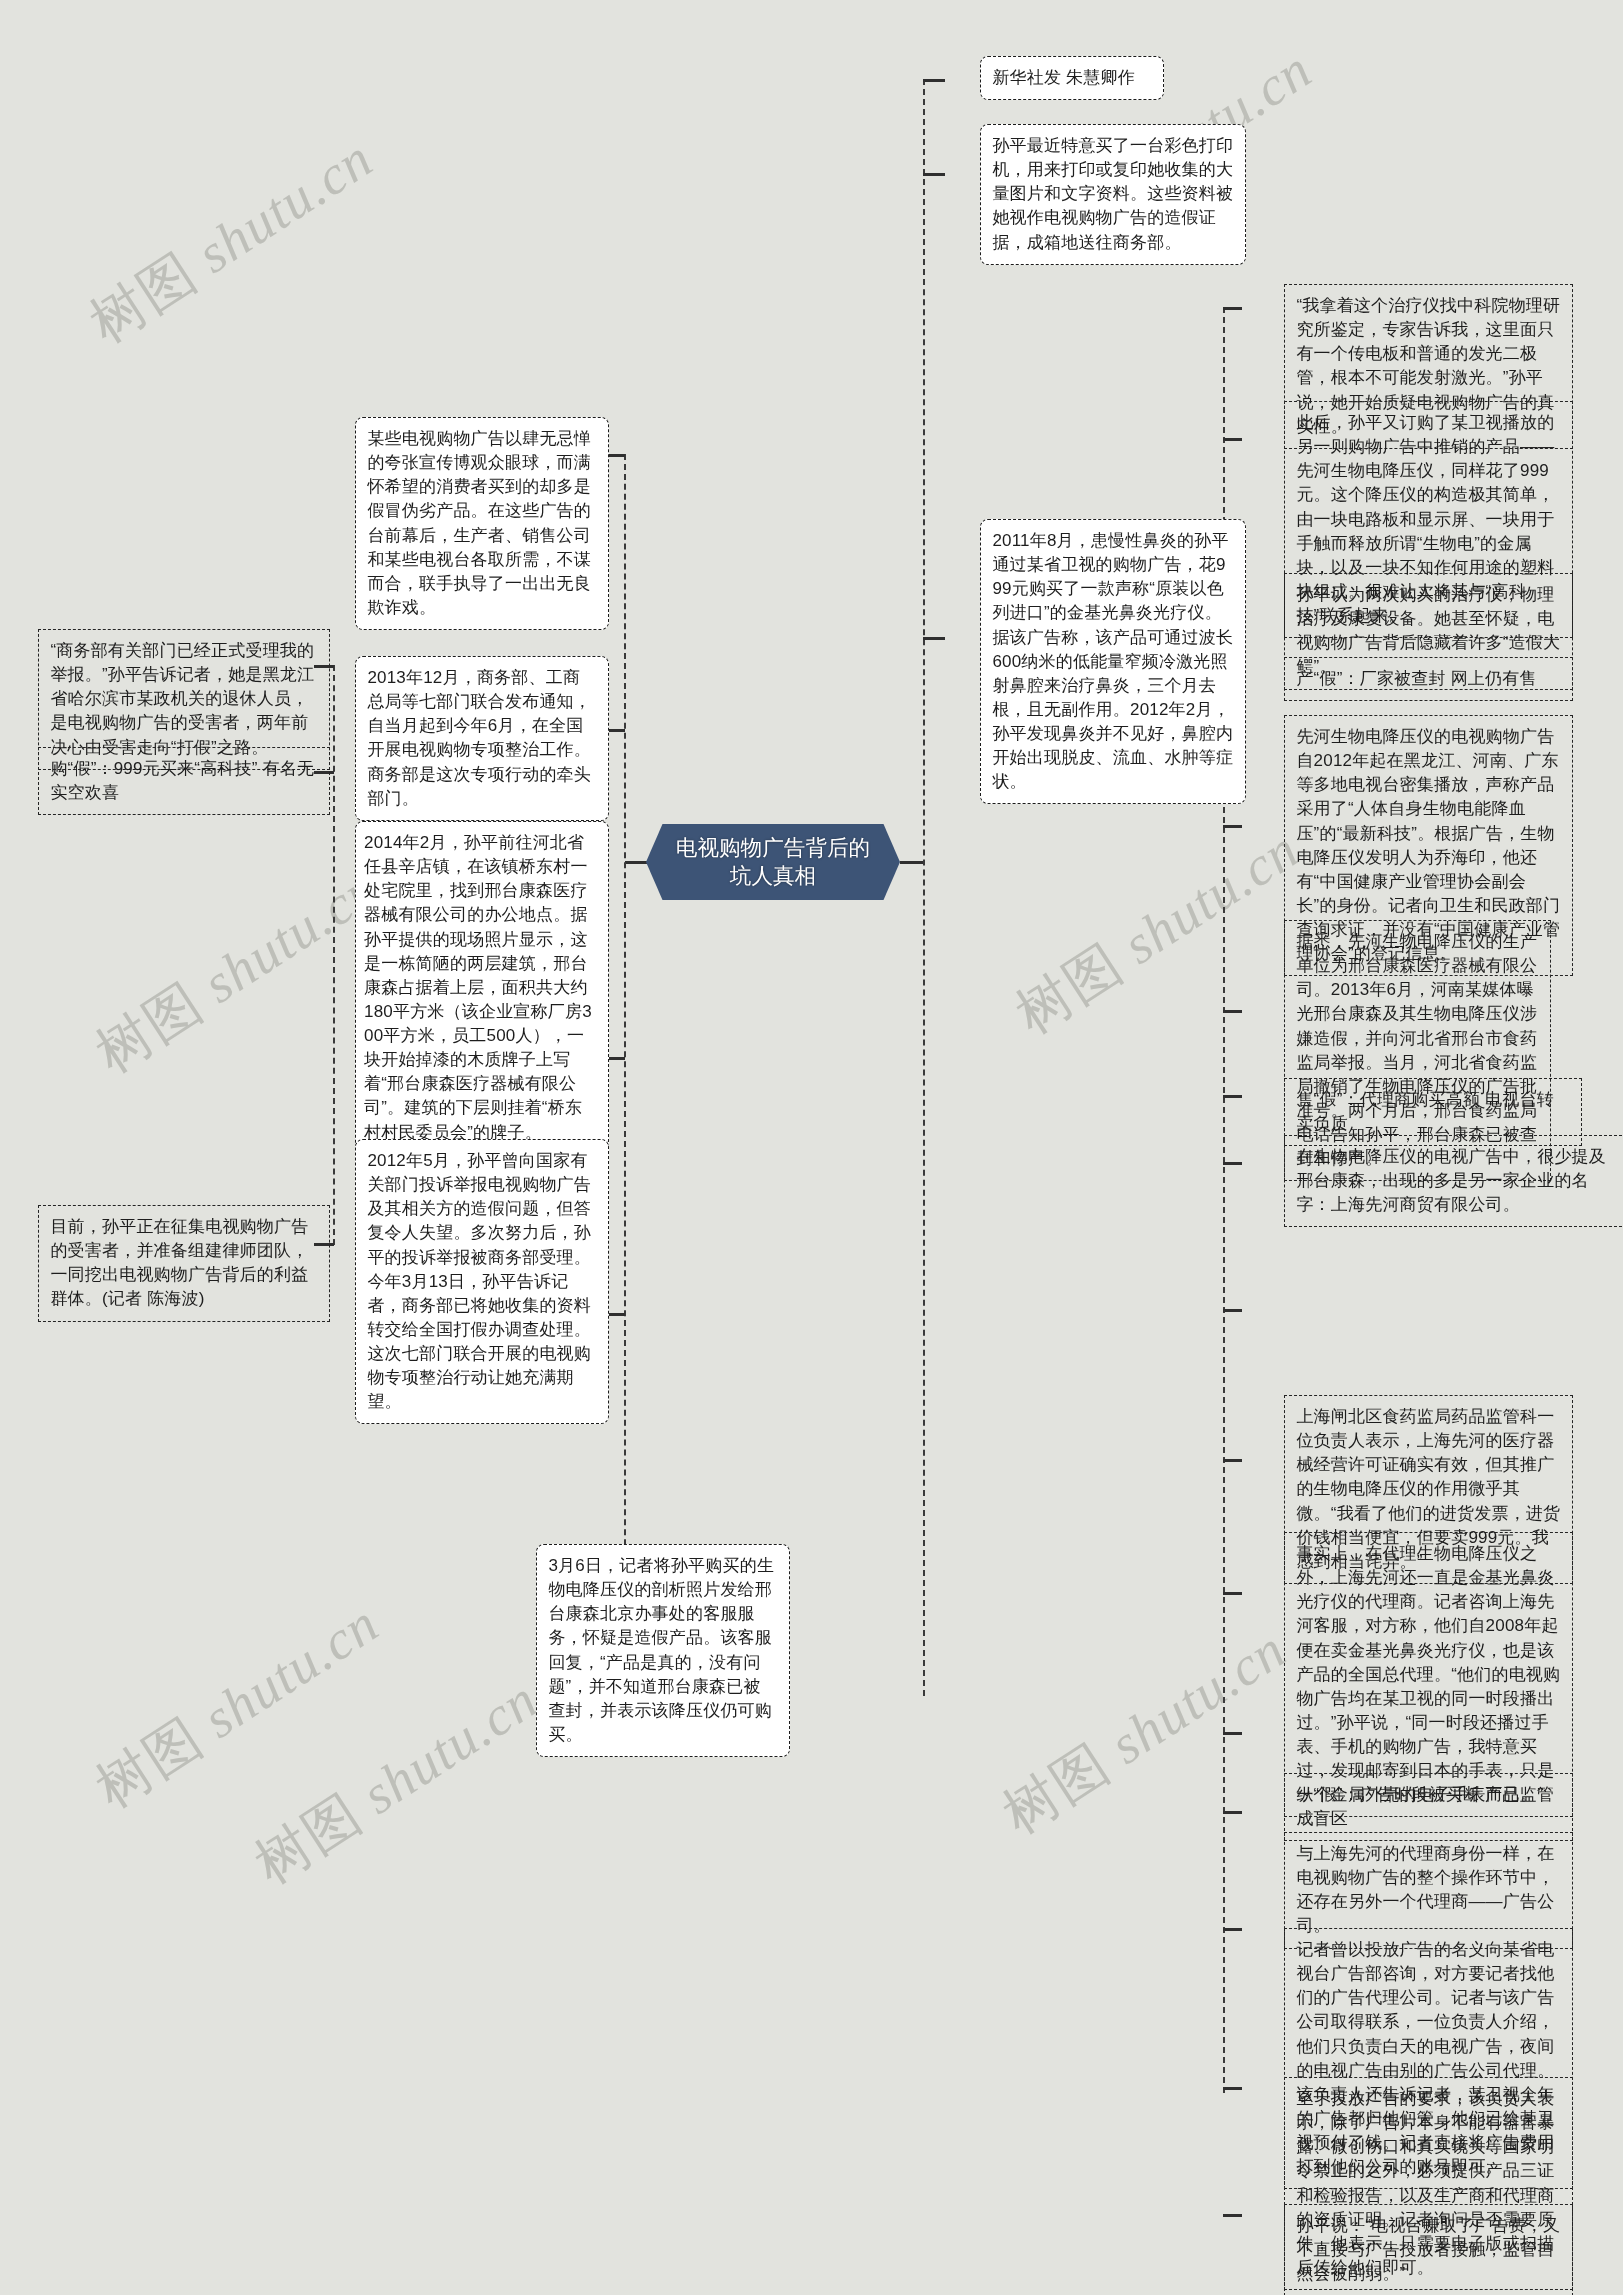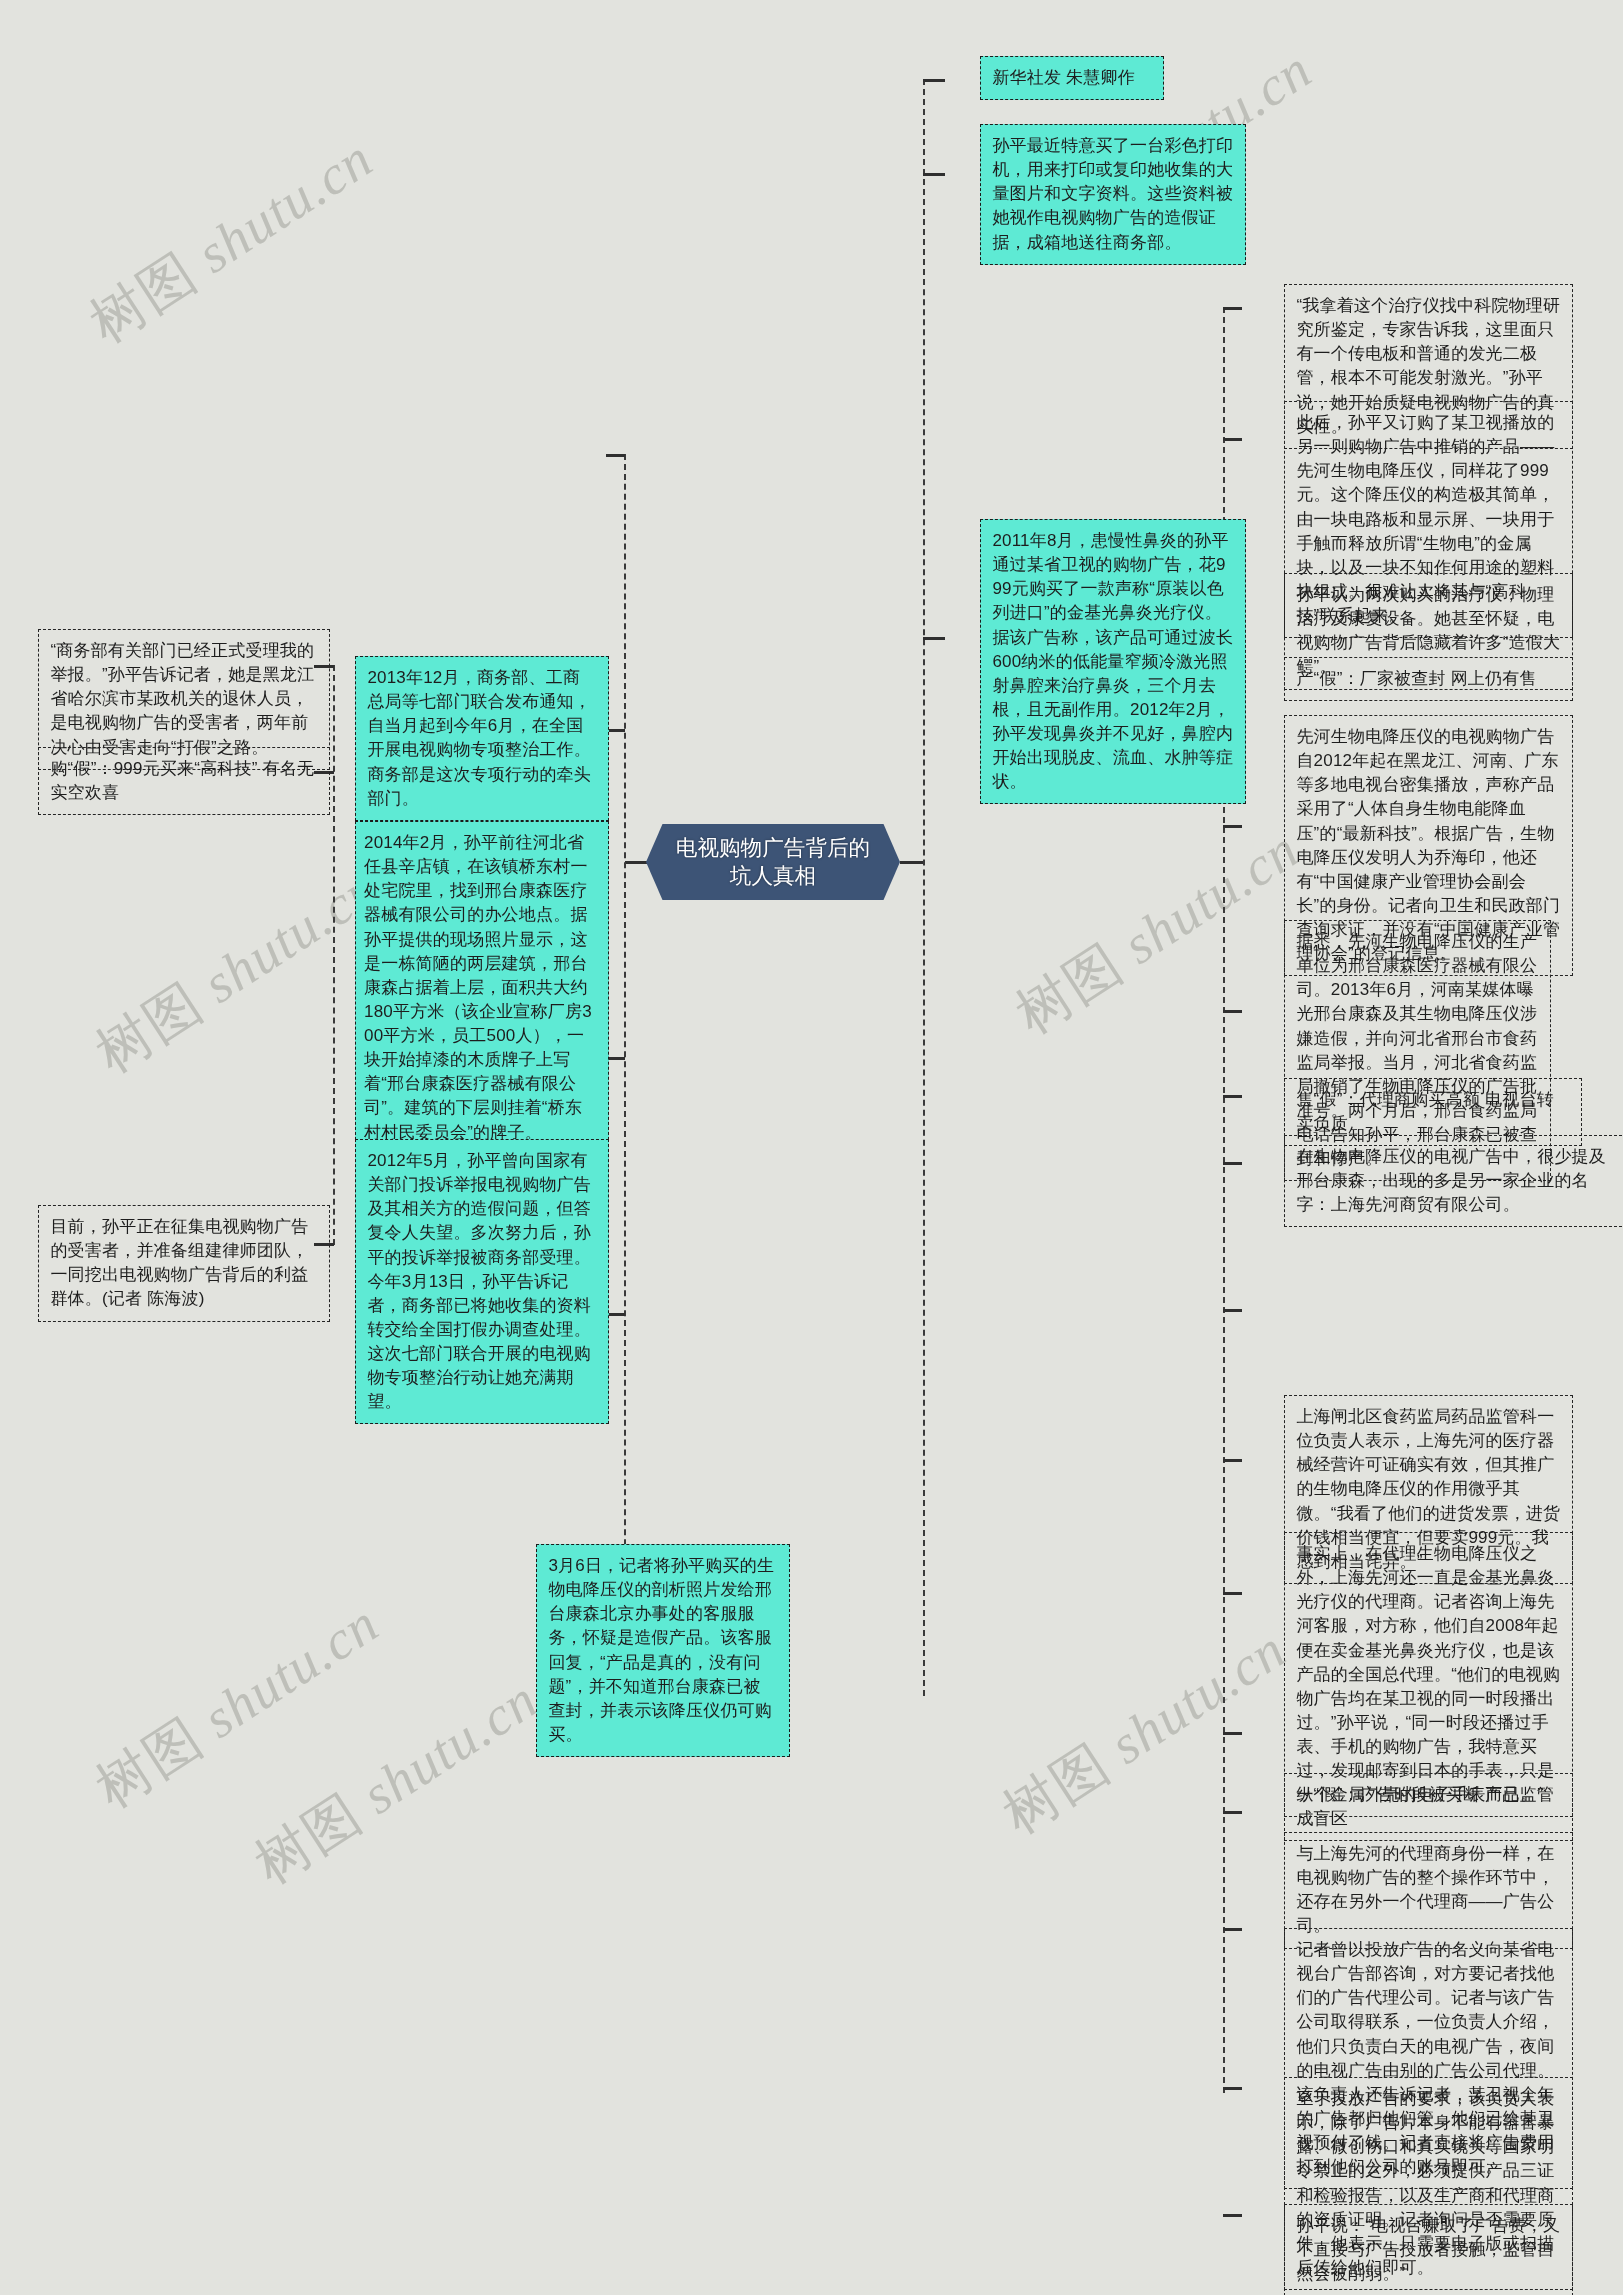--- a/index.html
+++ b/index.html
@@ -36,21 +36,21 @@
     position:absolute;
     box-sizing:border-box;
     border:1.9px dashed #242424;
     padding:9px 11.4px;
     font-size:17px;
     line-height:1.42;
     color:#1d1d1d;
     letter-spacing:0.2px;
     word-break:break-all;
   }
-  .node.fill{background:#5eead4;border-color:#1b1b1b;}
+  .node.fill{background:#ffffff;border-color:#1b1b1b;border-radius:8px;}
   .node.plain{background:transparent;}
 
   
   .center-node{
     position:absolute;
     left:646px;top:824px;
     width:254px;height:76px;
     background:#3d5476;
     color:#ffffff;
     font-size:21.6px;
@@ -120,20 +120,21 @@
   <div class="center-node">
     <span>电视购物广告背后的坑人真相</span>
   </div>
 
   <div class="node plain" style="left:38px;top:629px;width:292px;">“商务部有关部门已经正式受理我的举报。”孙平告诉记者，她是黑龙江省哈尔滨市某政机关的退休人员，是电视购物广告的受害者，两年前决心由受害走向“打假”之路。</div>
 
   <div class="node plain" style="left:38px;top:747px;width:292px;">购“假”：999元买来“高科技” 有名无实空欢喜</div>
 
   <div class="node plain" style="left:38px;top:1205px;width:292px;">目前，孙平正在征集电视购物广告的受害者，并准备组建律师团队，一同挖出电视购物广告背后的利益群体。(记者 陈海波)</div>
 
+  <div class="node fill" style="left:355px;top:417px;width:254px;">某些电视购物广告以肆无忌惮的夸张宣传博观众眼球，而满怀希望的消费者买到的却多是假冒伪劣产品。在这些广告的台前幕后，生产者、销售公司和某些电视台各取所需，不谋而合，联手执导了一出出无良欺诈戏。</div>
 
   <div class="node fill" style="left:355px;top:656px;width:254px;">2013年12月，商务部、工商总局等七部门联合发布通知，自当月起到今年6月，在全国开展电视购物专项整治工作。商务部是这次专项行动的牵头部门。</div>
 
   <div class="node fill" style="left:355px;top:821px;width:254px;padding-left:8px;">2014年2月，孙平前往河北省任县辛店镇，在该镇桥东村一处宅院里，找到邢台康森医疗器械有限公司的办公地点。据孙平提供的现场照片显示，这是一栋简陋的两层建筑，邢台康森占据着上层，面积共大约180平方米（该企业宣称厂房300平方米，员工500人），一块开始掉漆的木质牌子上写着“邢台康森医疗器械有限公司”。建筑的下层则挂着“桥东村村民委员会”的牌子。</div>
 
   <div class="node fill" style="left:355px;top:1139px;width:254px;">2012年5月，孙平曾向国家有关部门投诉举报电视购物广告及其相关方的造假问题，但答复令人失望。多次努力后，孙平的投诉举报被商务部受理。今年3月13日，孙平告诉记者，商务部已将她收集的资料转交给全国打假办调查处理。这次七部门联合开展的电视购物专项整治行动让她充满期望。</div>
 
   <div class="node fill" style="left:536px;top:1544px;width:254px;">3月6日，记者将孙平购买的生物电降压仪的剖析照片发给邢台康森北京办事处的客服服务，怀疑是造假产品。该客服回复，“产品是真的，没有问题”，并不知道邢台康森已被查封，并表示该降压仪仍可购买。</div>
 
   <div class="node fill" style="left:980px;top:56px;width:184px;">新华社发 朱慧卿作</div>

